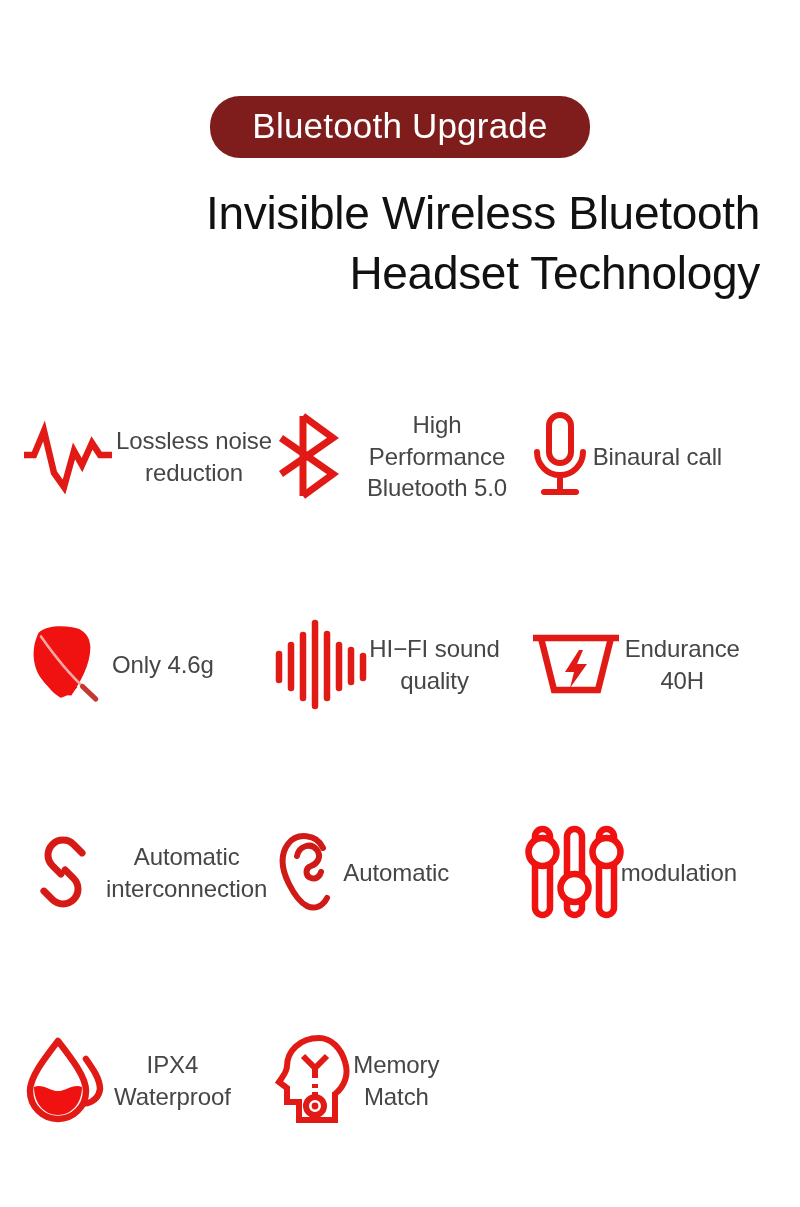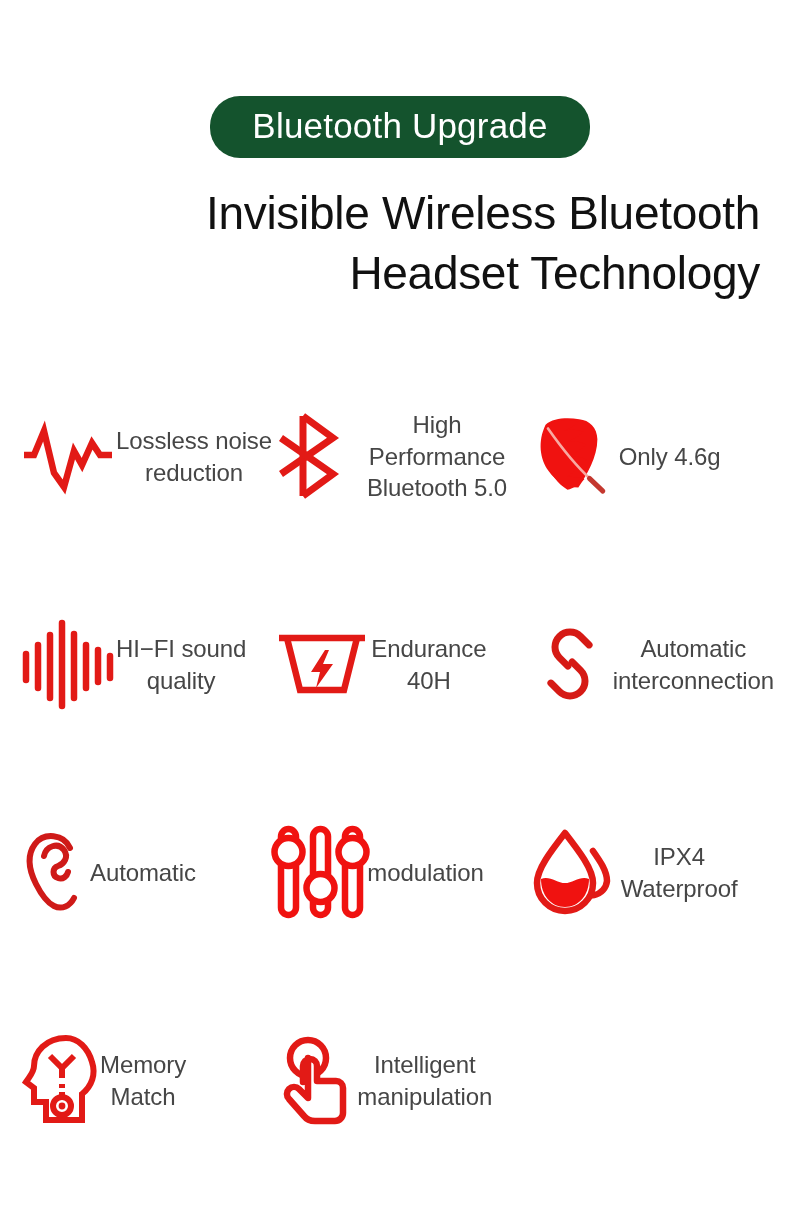--- a/index.html
+++ b/index.html
@@ -8,21 +8,21 @@
     background:#ffffff;
     font-family:"Liberation Sans", sans-serif;
     -webkit-font-smoothing:antialiased;
   }
   .page { width:800px; height:1207px; position:relative; overflow:hidden; }
 
   
   .header { padding-top:96px; text-align:center; }
   .badge {
     display:inline-block;
-    background:#14532d;
+    background:#7f1d1d;
     color:#ffffff;
     font-size:35px;
     line-height:1;
     padding:12px 42px 15px 42px;
     border-radius:30px;
     letter-spacing:0.2px;
     white-space:nowrap;
   }
   .title {
     margin-top:26px;
@@ -106,20 +106,33 @@
             <path d="M30 4 L30 84"></path>
             <path d="M30 4 L60 26 L8 62"></path>
             <path d="M30 84 L60 62 L8 26"></path>
           </g>
         </svg>
       </div>
       <div class="label">High Performance
 Bluetooth 5.0</div>
     </div>
 
+    <div class="cell row1">
+      <div class="icon-wrap">
+        <svg width="66" height="88" viewBox="0 0 66 88">
+          <g fill="none" stroke="#E21A16" stroke-width="6" stroke-linecap="round">
+            <rect x="22" y="3" width="22" height="48" rx="11"></rect>
+            <path d="M10 40 a23 23 0 0 0 46 0" stroke-linecap="round"></path>
+            <path d="M33 63 L33 80"></path>
+            <path d="M17 80 L49 80"></path>
+          </g>
+        </svg>
+      </div>
+      <div class="label">Binaural call</div>
+    </div>
 
     <div class="cell row2">
       <div class="icon-wrap">
         <svg width="92" height="92" viewBox="0 0 92 92">
           <g transform="rotate(-6 46 46)">
             <path d="M22 12 C12 28 13 46 20 58 C26 69 37 76 48 78
                      C58 66 70 50 72 32 C73 20 66 12 56 10
                      C44 7 30 6 22 12 Z" fill="#F01210"></path>
             <path d="M22 13 C30 9 44 9 55 12 C52 16 45 18 40 20
                      C47 19 54 20 59 23 C54 27 47 30 41 31
@@ -236,32 +249,15 @@
             <path d="M42 58 L42 61"></path>
             <circle cx="42" cy="72" r="9"></circle>
           </g>
           <circle cx="42" cy="72" r="3.4" fill="#E21A16"></circle>
         </svg>
       </div>
       <div class="label">Memory
 Match</div>
     </div>
 
-    <div class="cell row4">
-      <div class="icon-wrap">
-        <svg width="84" height="88" viewBox="0 0 84 88">
-          <g fill="none" stroke="#E21A16" stroke-width="6.5" stroke-linejoin="round" stroke-linecap="round">
-            <circle cx="35" cy="22" r="18"></circle>
-            <path d="M35 22 L35 62
-                     L26 53 A7 7 0 0 0 16 63 L31 80
-                     C34 84 38 85 42 85 L62 85
-                     A8 8 0 0 0 70 77 L70 52
-                     A7 7 0 0 0 63 45 L44 45 L44 30
-                     A7 7 0 0 0 30 30 L30 46" fill="#ffffff"></path>
-          </g>
-        </svg>
-      </div>
-      <div class="label">Intelligent
-manipulation</div>
-    </div>
 
   </div>
 </div>
 
 </body></html>

